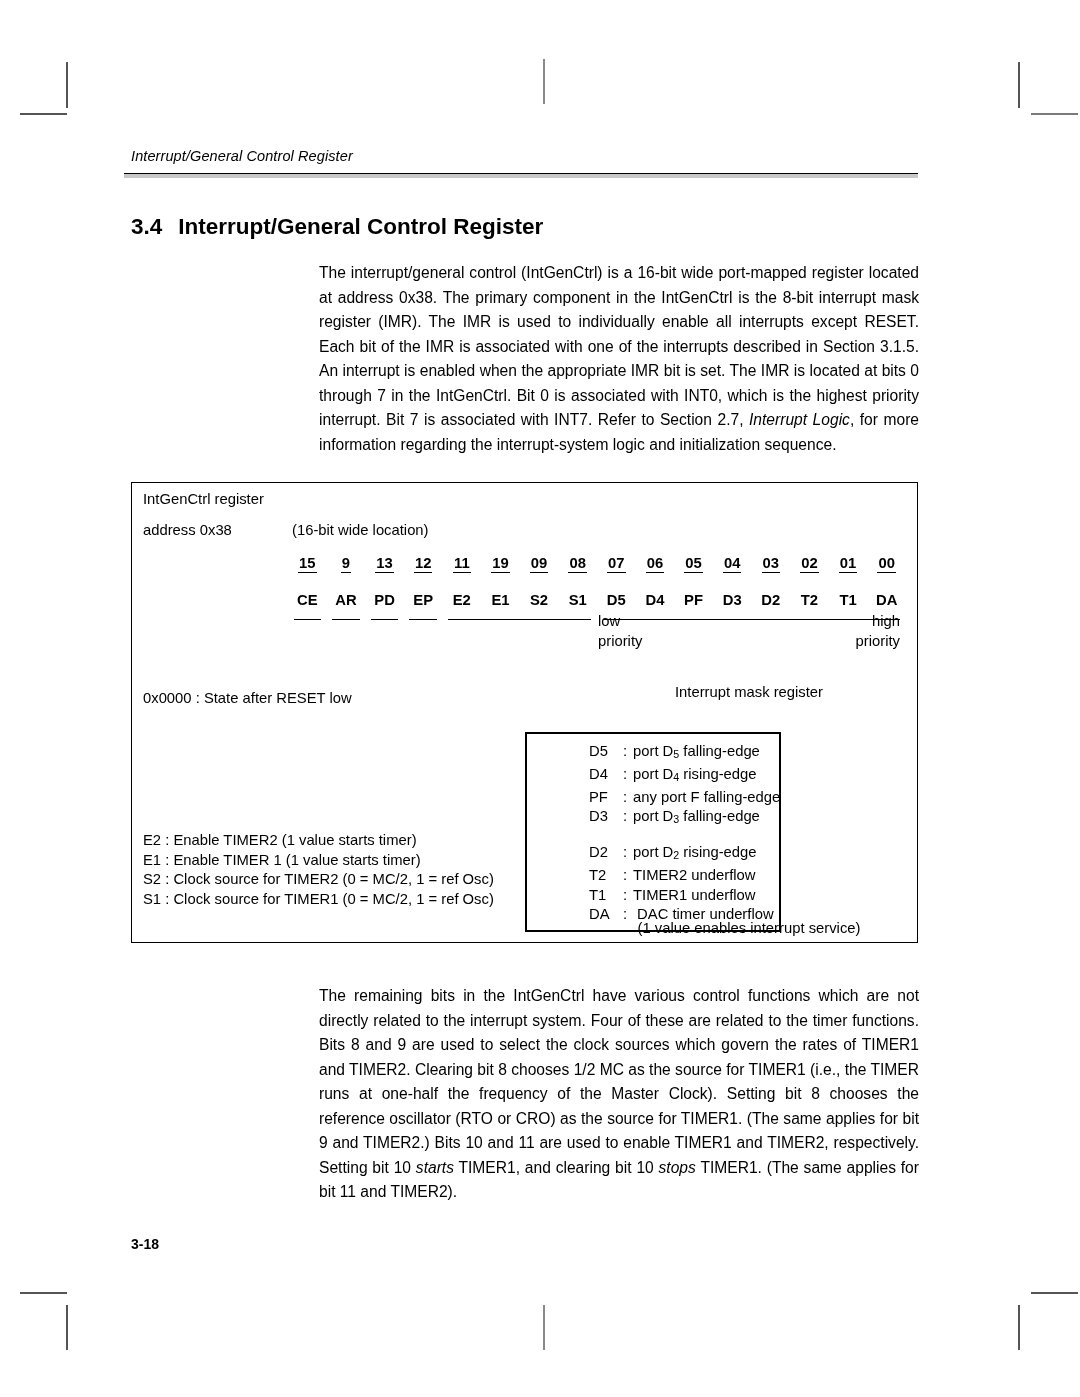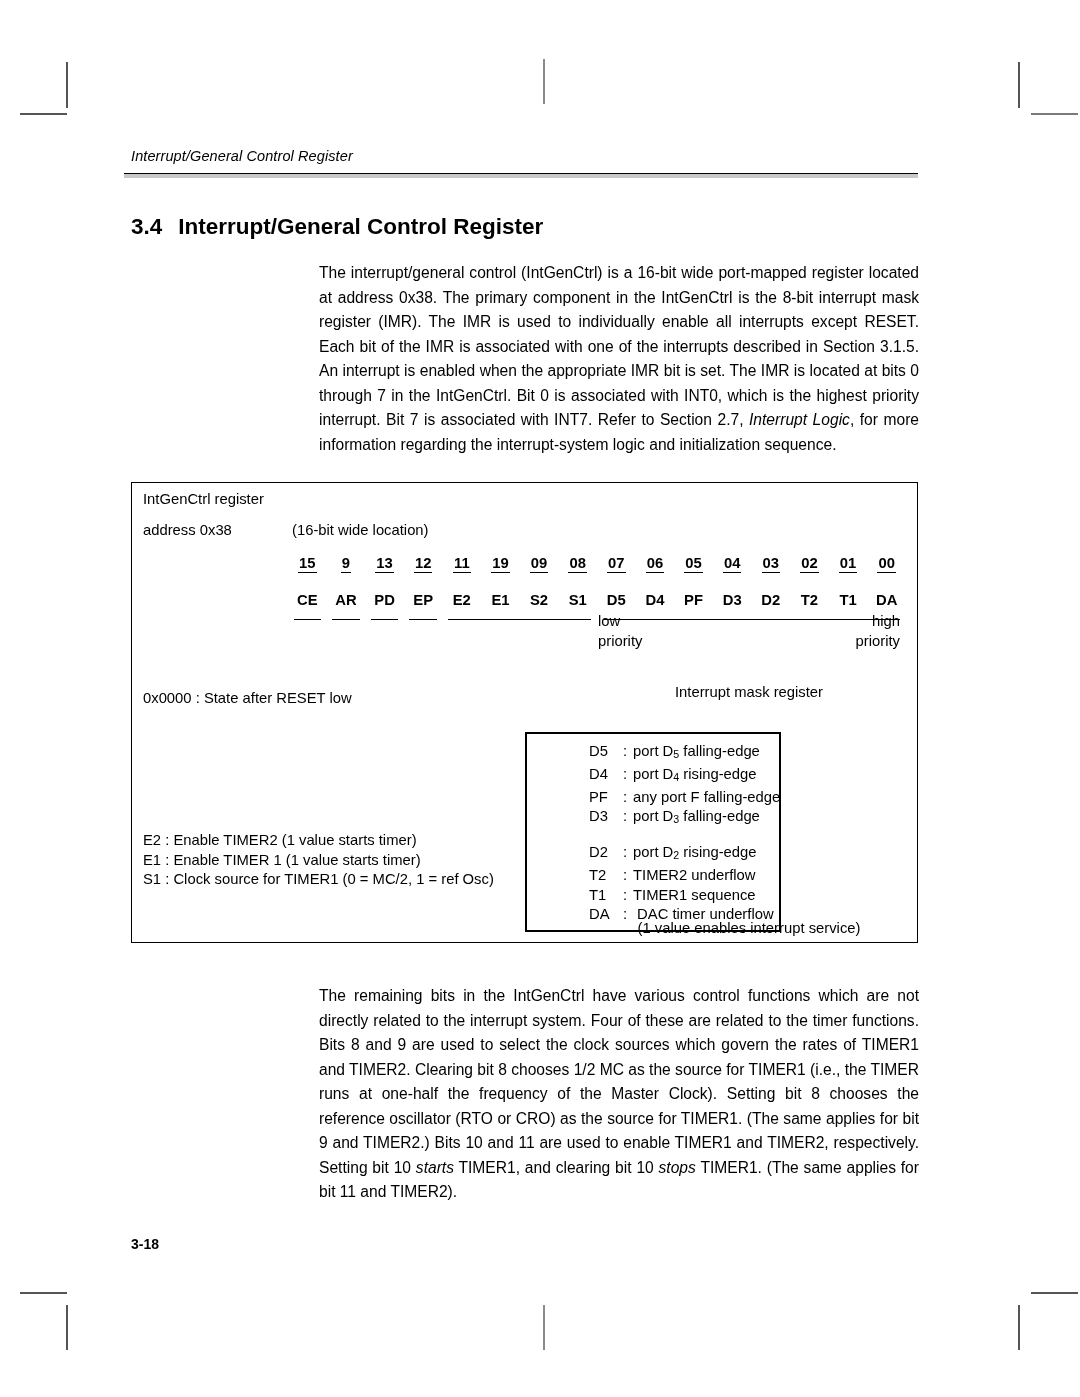--- a/index.html
+++ b/index.html
@@ -293,36 +293,37 @@
   <div class="prio prio-high">
     <div>high</div>
     <div>priority</div>
   </div>
 
   <div class="leg" id="leg-reset">0x0000 : State after RESET low</div>
 
   <div class="leg" id="leg-blockB">
       <div>E2 : Enable TIMER2 (1 value starts timer)</div>
       <div>E1 : Enable TIMER 1 (1 value starts timer)</div>
+      <div>S2 : Clock source for TIMER2 (0 = MC/2, 1 = ref Osc)</div>
       <div>S1 : Clock source for TIMER1 (0 = MC/2, 1 = ref Osc)</div>
     </div>
 
   <div class="imr-label">Interrupt mask register</div>
 
   <div class="fig-inner">
     <div class="imr-list" id="imr-groupA">
         <div class="row"><span class="k">D5</span><span class="c">:</span><span>port D</span><sub>5</sub><span> falling-edge</span></div>
         <div class="row"><span class="k">D4</span><span class="c">:</span><span>port D</span><sub>4</sub><span> rising-edge</span></div>
         <div class="row"><span class="k">PF</span><span class="c">:</span><span>any port F falling-edge</span></div>
         <div class="row"><span class="k">D3</span><span class="c">:</span><span>port D</span><sub>3</sub><span> falling-edge</span></div>
       </div>
     <div class="imr-list" id="imr-groupB">
         <div class="row"><span class="k">D2</span><span class="c">:</span><span>port D</span><sub>2</sub><span> rising-edge</span></div>
         <div class="row"><span class="k">T2</span><span class="c">:</span><span>TIMER2 underflow</span></div>
-        <div class="row"><span class="k">T1</span><span class="c">:</span><span>TIMER1 sequence</span></div>
+        <div class="row"><span class="k">T1</span><span class="c">:</span><span>TIMER1 underflow</span></div>
         <div class="row"><span class="k">DA</span><span class="c">:</span><span> DAC timer underflow</span></div>
       </div>
   </div>
 
   <div class="imr-note">(1 value enables interrupt service)</div>
 </div>
 
 <div class="para" id="para-remaining"><span>The remaining bits in the IntGenCtrl have various control functions which are not directly related to the interrupt system. Four of these are related to the timer functions. Bits 8 and 9 are used to select the clock sources which govern the rates of TIMER1 and TIMER2. Clearing bit 8 chooses 1/2 MC as the source for TIMER1 (i.e., the TIMER runs at one-half the frequency of the Master Clock). Setting bit 8 chooses the reference oscillator (RTO or CRO) as the source for TIMER1. (The same applies for bit 9 and TIMER2.) Bits 10 and 11 are used to enable TIMER1 and TIMER2, respectively. Setting bit 10 </span><i>starts</i><span> TIMER1, and clearing bit 10 </span><i>stops</i><span> TIMER1. (The same applies for bit 11 and TIMER2).</span></div>
 
 <div class="folio">3-18</div>

